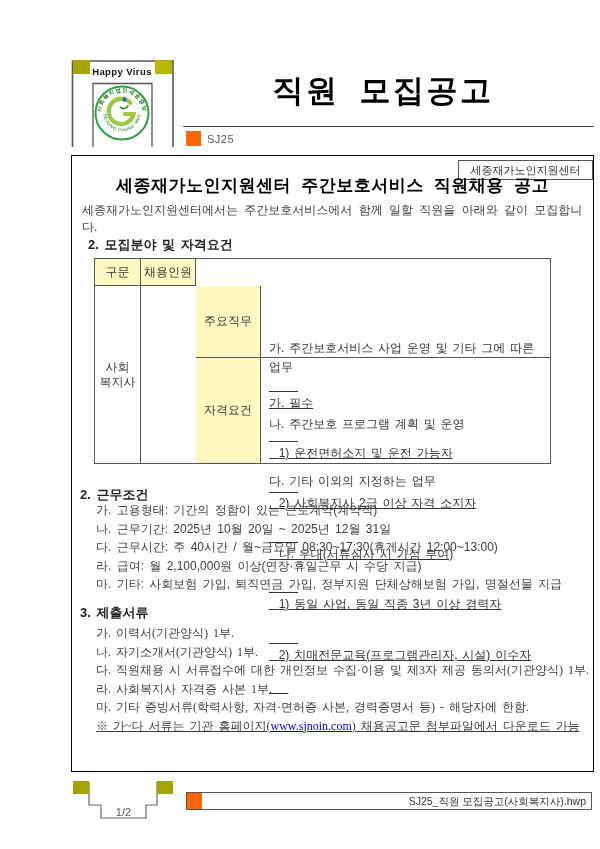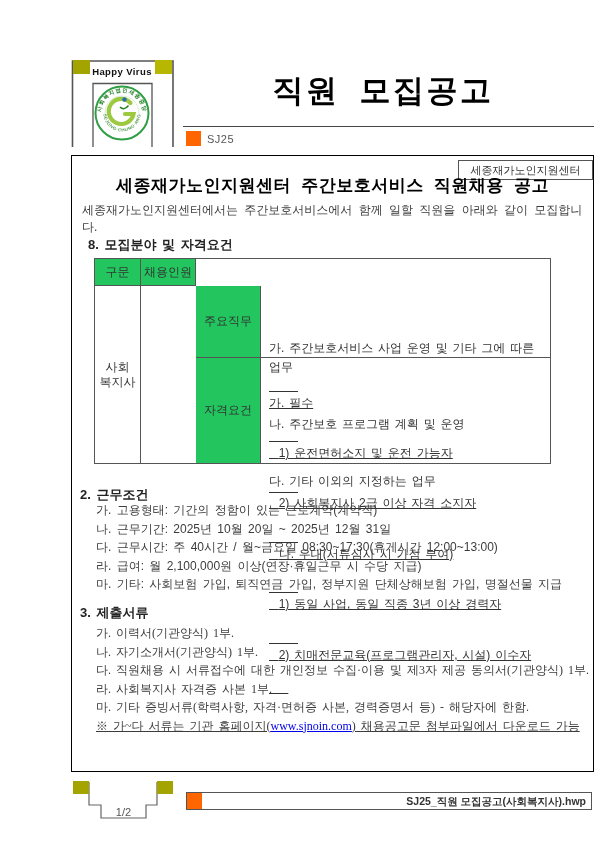--- a/index.html
+++ b/index.html
@@ -30,36 +30,36 @@
   #s2-items{left:96px;top:501px;width:492px;line-height:18.6px;}
   #s3-items{left:96px;top:624px;width:496px;line-height:18.5px;font-family:Liberation Serif, serif;}
   #note-line{text-decoration:underline;}
   #note-line a{color:#0000EE;text-decoration:underline;cursor:pointer;}
 
   
   #recruit-table{left:94px;top:258px;display:grid;grid-template-columns:46px 55px 65px 289px;
                  grid-template-rows:27px 72px 105px;border:1px solid #555;font-size:12px;color:#333;
                  word-spacing:1.5px;background:#fff;}
   #recruit-table .cell{box-sizing:border-box;}
-  .th,.lab{background:#22c55e;display:flex;align-items:center;justify-content:center;text-align:center;}
+  .th,.lab{background:#fef9c3;display:flex;align-items:center;justify-content:center;text-align:center;}
   .bR{border-right:1px solid #555;}
   .bB{border-bottom:1px solid #555;}
   #th-category{grid-column:1;grid-row:1;}
   #th-headcount{grid-column:2;grid-row:1;}
   #th-criteria{grid-column:3/5;grid-row:1;}
   #cell-position{grid-column:1;grid-row:2/4;display:flex;align-items:center;justify-content:center;
                  text-align:center;white-space:pre-line;line-height:15px;}
   #cell-headcount{grid-column:2;grid-row:2/4;display:flex;align-items:center;justify-content:center;}
   #label-duty{grid-column:3;grid-row:2;}
   #cell-duty{grid-column:4;grid-row:2;padding:15px 8px;line-height:19px;white-space:pre-wrap;}
   #label-qual{grid-column:3;grid-row:3;}
   #cell-qual{grid-column:4;grid-row:3;padding:3px 8px;line-height:16.8px;white-space:pre-wrap;text-decoration:underline;}
 
   
-  #file-box{left:186px;top:792px;width:404px;height:16px;border:1px solid #555;font-weight:bold;}
+  #file-box{left:186px;top:792px;width:404px;height:16px;border:1px solid #555;}
   #file-marker{position:absolute;left:0;top:0;bottom:0;width:15px;background:#FF6600;}
   #filename{position:absolute;right:5px;top:0;font-size:10.5px;line-height:16px;color:#333;}
 </style>
 </head>
 <body>
 
 <div id="page">
 
   <svg class="abs" style="left:71px;top:59px;" width="104" height="88" viewBox="0 0 104 88">
     <path d="M1.5,88 V2 H102 V88" fill="none" stroke="#555" stroke-width="1.6"></path>
@@ -91,21 +91,21 @@
   <div class="abs" id="header-rule"></div>
   <div class="abs" id="doc-marker"></div>
   <div class="abs" id="doc-code">SJ25</div>
   <div class="abs" id="org-box">세종재가노인지원센터</div>
 
   <div class="abs" id="notice-box"></div>
 
   <div class="abs" id="notice-title">세종재가노인지원센터 주간보호서비스 직원채용 공고</div>
   <div class="abs" id="notice-intro">세종재가노인지원센터에서는 주간보호서비스에서 함께 일할 직원을 아래와 같이 모집합니다.</div>
 
-  <div class="abs sec-heading" id="s1-heading">8. 모집분야 및 자격요건</div>
+  <div class="abs sec-heading" id="s1-heading">2. 모집분야 및 자격요건</div>
 
   <div class="abs" id="recruit-table">
     <div class="cell th bR bB" id="th-category">구문</div>
     <div class="cell th bR bB" id="th-headcount">채용인원</div>
 
     <div class="cell bR" id="cell-position">사회
 복지사</div>
 
     <div class="cell lab bR bB" id="label-duty">주요직무</div>
     <div class="cell bB" id="cell-duty">

